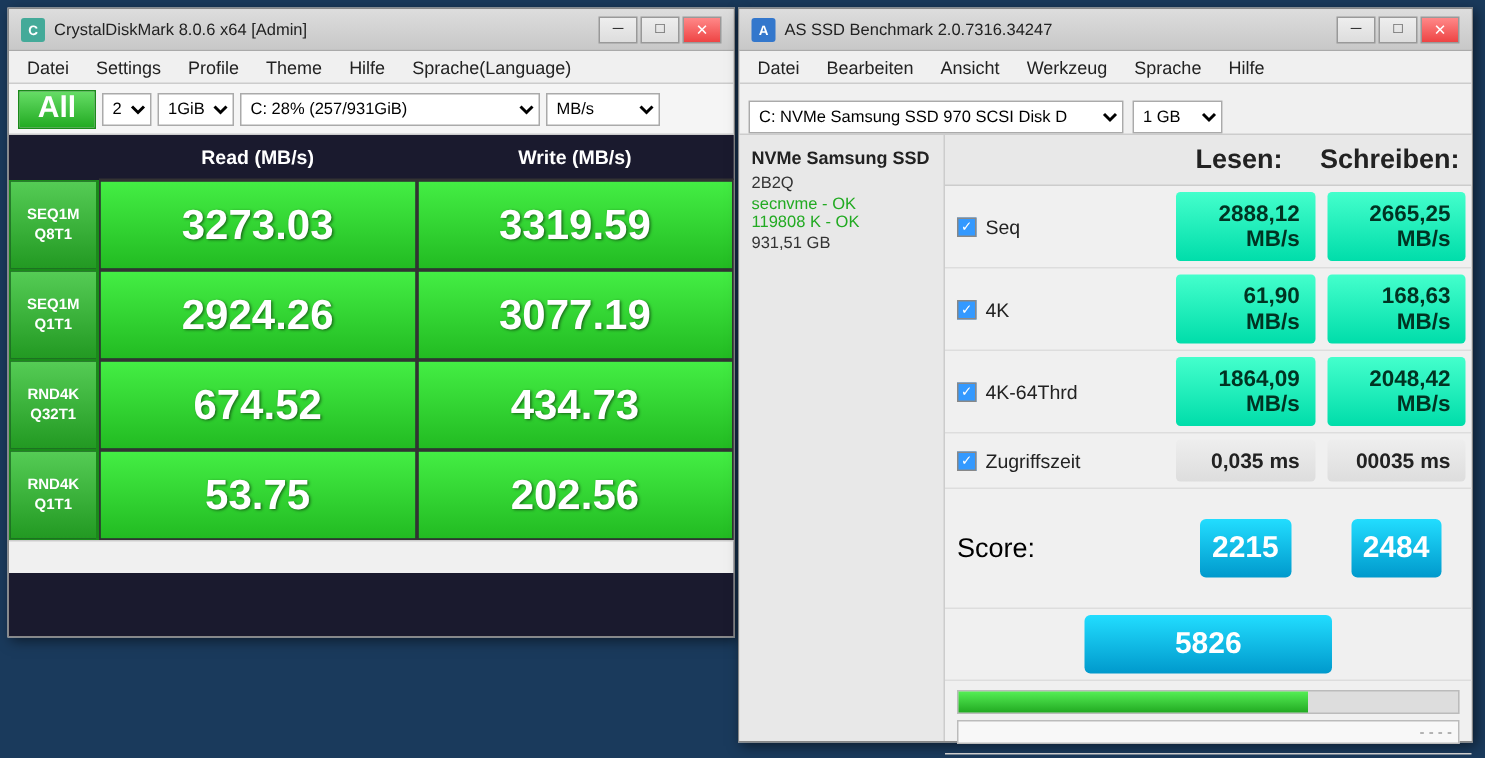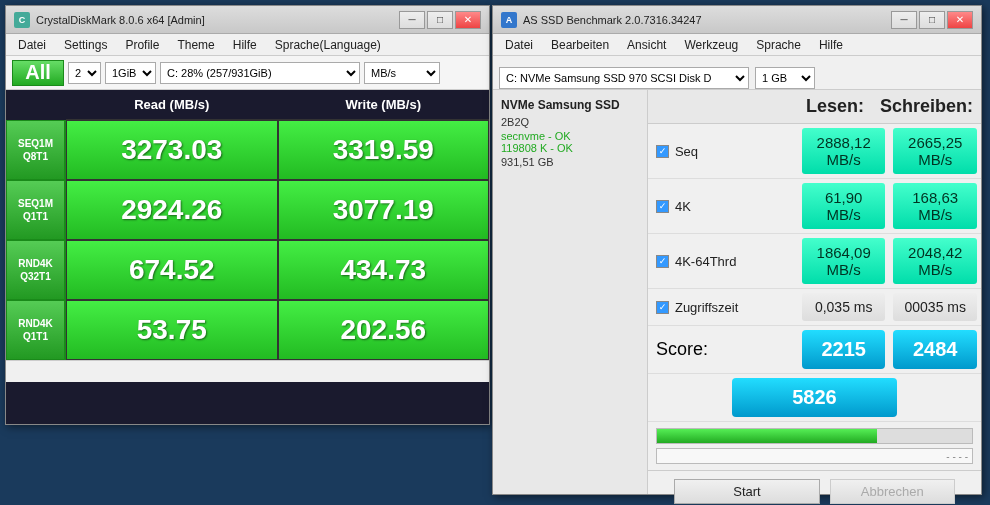--- a/index.html
+++ b/index.html
@@ -259,23 +259,23 @@
       border: 1px solid #888;
       background: #3399ff;
       display: flex; align-items: center; justify-content: center;
       color: white; font-size: 9px;
     }
 
     .asssd-value {
       background: linear-gradient(to bottom, #44ffcc, #00ddaa);
       margin: 4px;
       padding: 6px 10px;
-      text-align: center;
+      text-align: right;
       font-size: 15px;
-      font-weight: normal;
+      font-weight: bold;
       color: #003322;
       border-radius: 3px;
     }
     .asssd-value.time-val {
       background: linear-gradient(to bottom, #eee, #ddd);
       color: #222;
       font-size: 14px;
     }
 
     .score-row {
@@ -285,21 +285,21 @@
       border-bottom: 1px solid #ddd;
     }
     .score-label {
       padding: 8px;
       font-size: 18px;
       font-weight: normal;
       color: #000000;
     }
     .score-value {
       background: linear-gradient(to bottom, #22ddff, #0099cc);
-      margin: 4px;
+      margin: 20px;
       padding: 8px;
       text-align: center;
       font-size: 20px;
       font-weight: bold;
       color: white;
       border-radius: 4px;
     }
 
     .total-score-row {
       display: flex;

